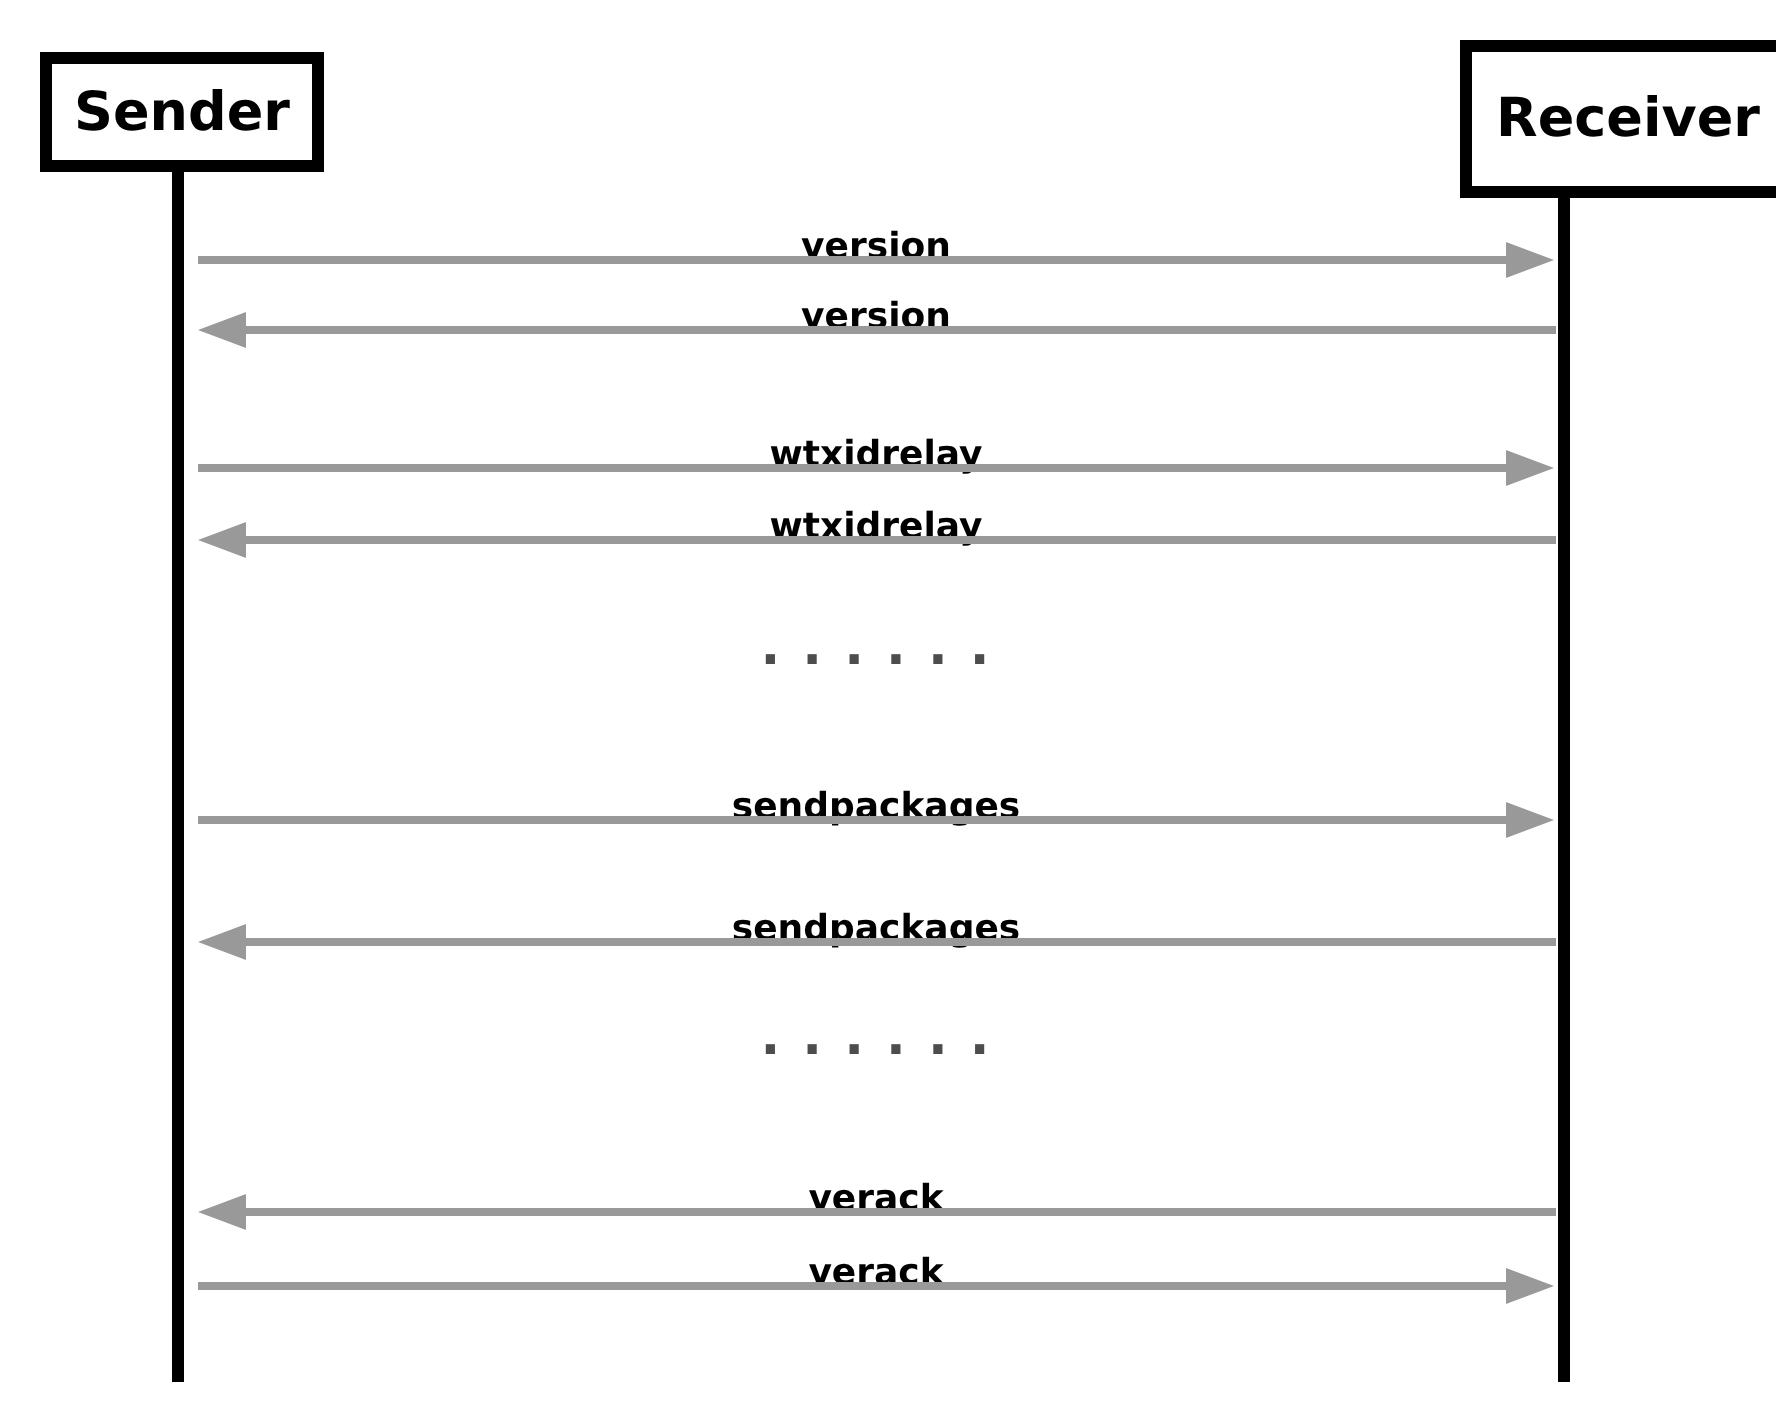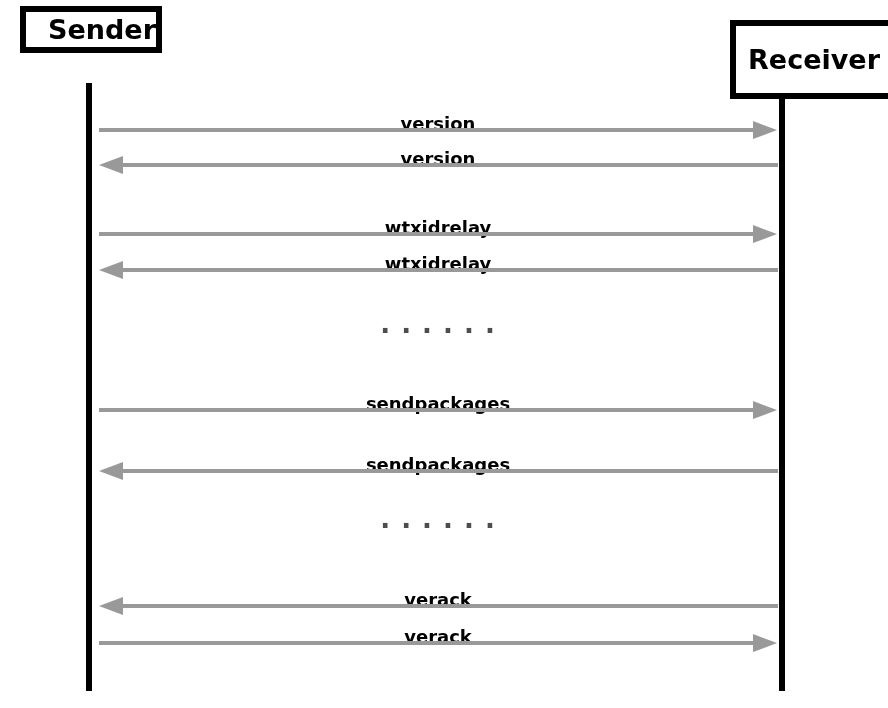--- a/index.html
+++ b/index.html
@@ -24,21 +24,21 @@
     align-items: center;
     justify-content: center;
     z-index: 2;
   }
   .actor-box span {
     font-weight: bold;
     font-size: 27px;
     color: var(--label, #000000);
     white-space: nowrap;
   }
-  .actor-sender   { left: 20px;  top: 6px; width: 142px; height: 47px; justify-content: flex-end; }
+  .actor-sender   { left: 20px;  top: 26px; width: 142px; height: 60px; }
   .actor-receiver { left: 730px; top: 20px; width: 168px; height: 79px; }
   .lifeline {
     position: absolute;
     width: 6px;
     background: var(--lifeline, #000000);
     top: 83px;
     height: 608px;
     z-index: 1;
   }
   .lifeline-sender   { left: 86px; }

